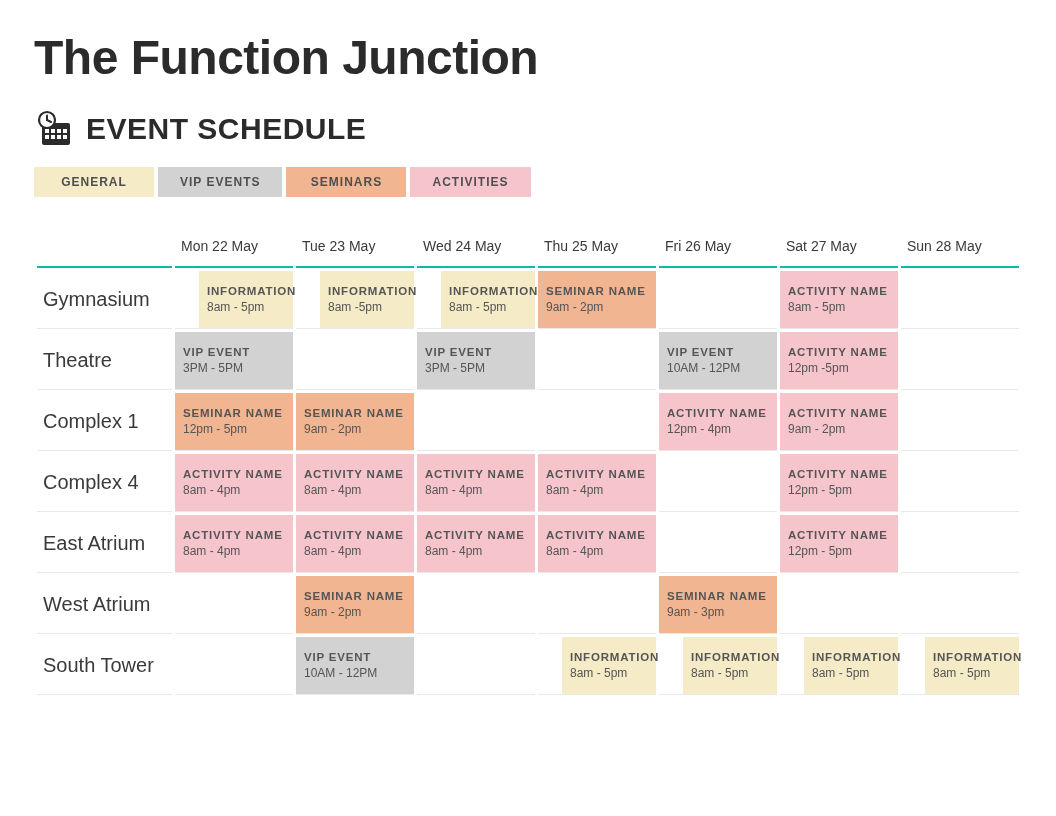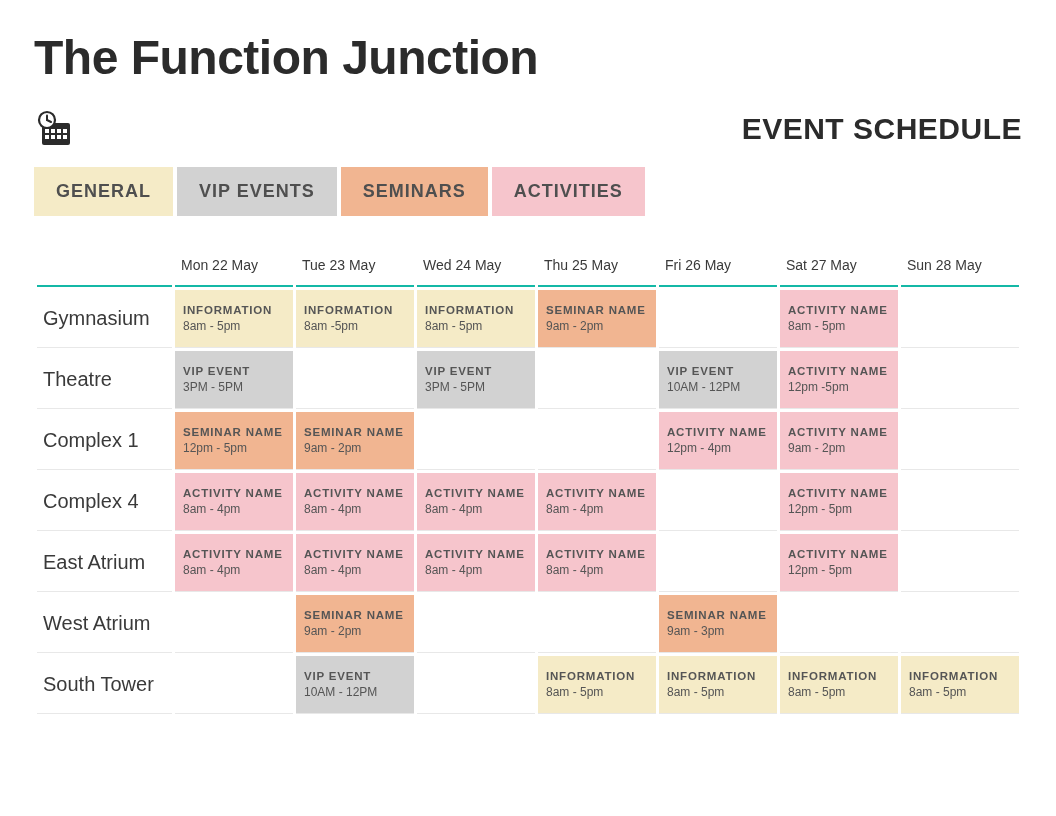--- a/index.html
+++ b/index.html
@@ -14,39 +14,38 @@
     font-size: 48px;
     font-weight: 800;
     letter-spacing: -0.5px;
     margin-bottom: 24px;
   }
   .schedule-header {
     display: flex;
     align-items: center;
     gap: 12px;
     margin-bottom: 18px;
-    justify-content: space-between;
   }
   .schedule-label {
     font-family: "Arial Narrow", Arial, sans-serif;
     font-size: 30px;
     font-weight: 800;
     letter-spacing: 0.5px;
   }
   .tabs {
     display: flex;
     gap: 4px;
     margin-bottom: 30px;
   }
   .tab {
-    font-size: 18px;
+    font-size: 12px;
     font-weight: 700;
     letter-spacing: 1px;
     color: #4f4f4f;
-    padding: 14px 22px;
+    padding: 8px 22px;
     text-align: center;
     min-width: 120px;
     cursor: pointer;
   }
   .tab.general  { background: #f5ebc7; }
   .tab.vip      { background: #d2d2d2; }
   .tab.seminar  { background: #f1b591; }
   .tab.activity { background: #f6c5cc; }
 
   table.schedule {
@@ -93,21 +92,21 @@
     letter-spacing: 0.8px;
     color: #555;
     margin-bottom: 3px;
     white-space: nowrap;
   }
   .cell .ev-time {
     font-size: 12px;
     color: #555;
     white-space: nowrap;
   }
-  .cell.general  { background: #f5ebc7; }
+  .cell.general  { background: #f5ebc7; margin-left: 24px; }
   .cell.vip      { background: #d2d2d2; }
   .cell.seminar  { background: #f1b591; }
   .cell.activity { background: #f6c5cc; }
 
   .sched-icon svg { display: block; }
 </style>
 </head>
 <body>
 
 <h1 class="title">The Function Junction</h1>

